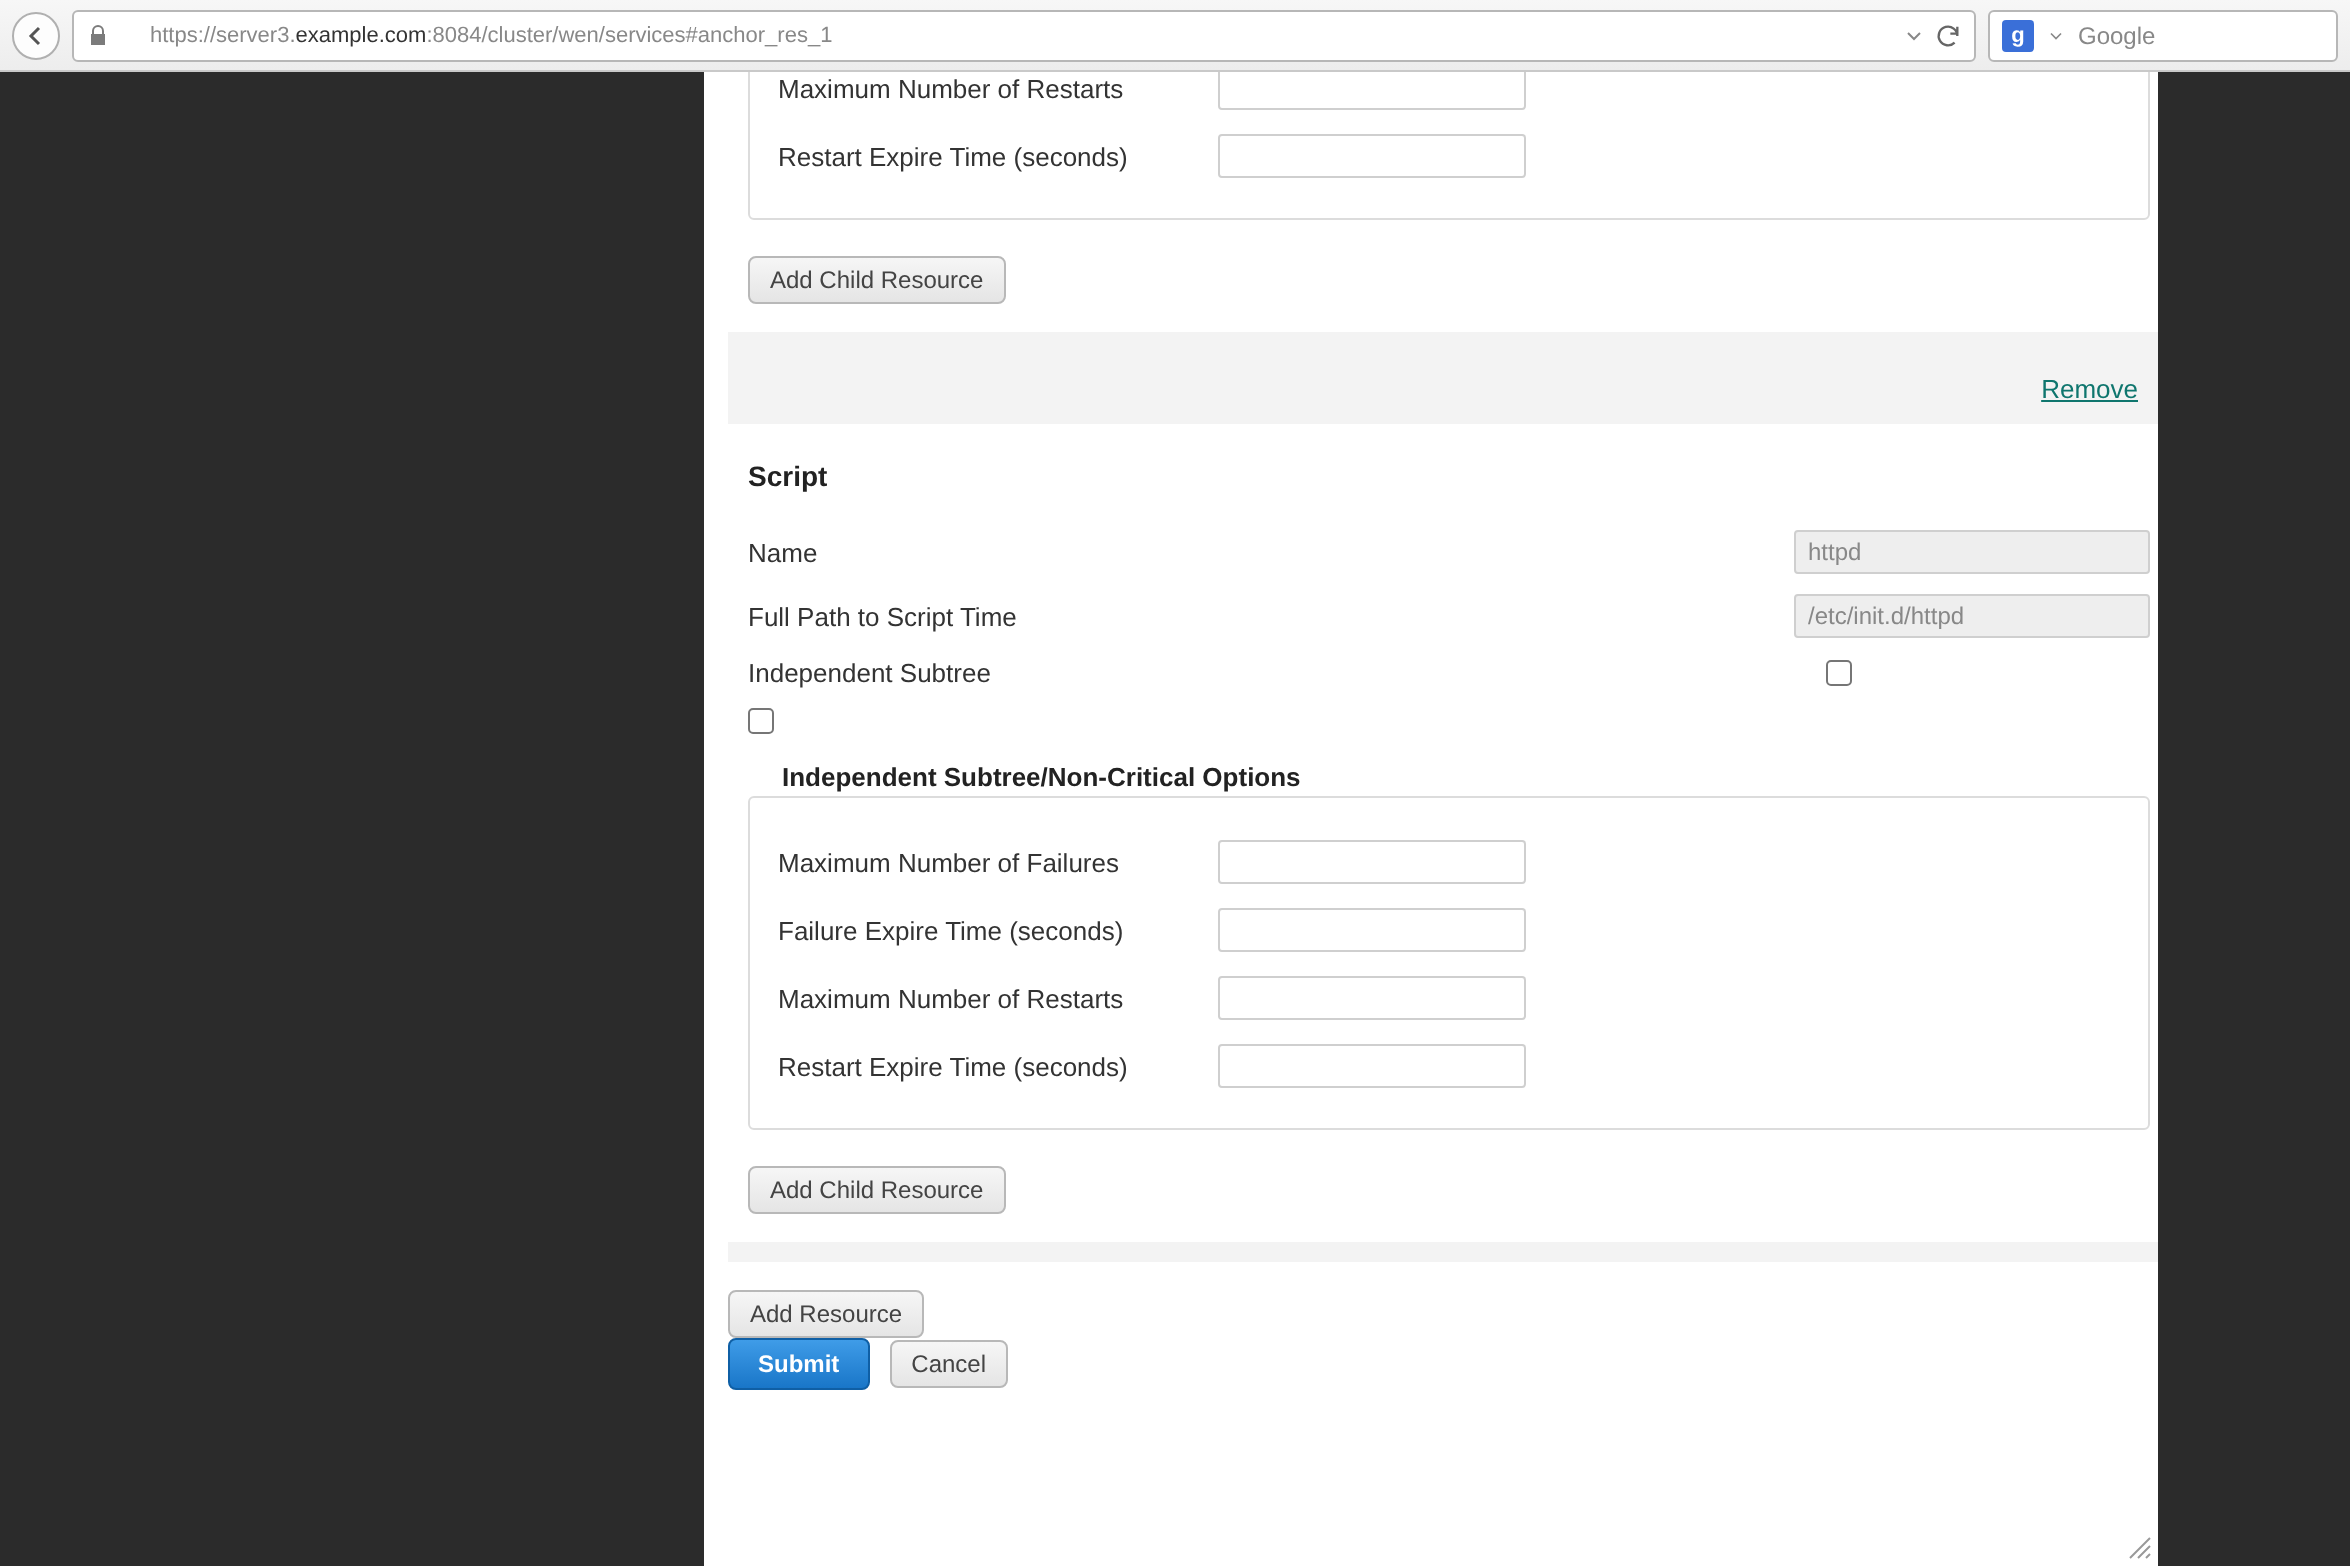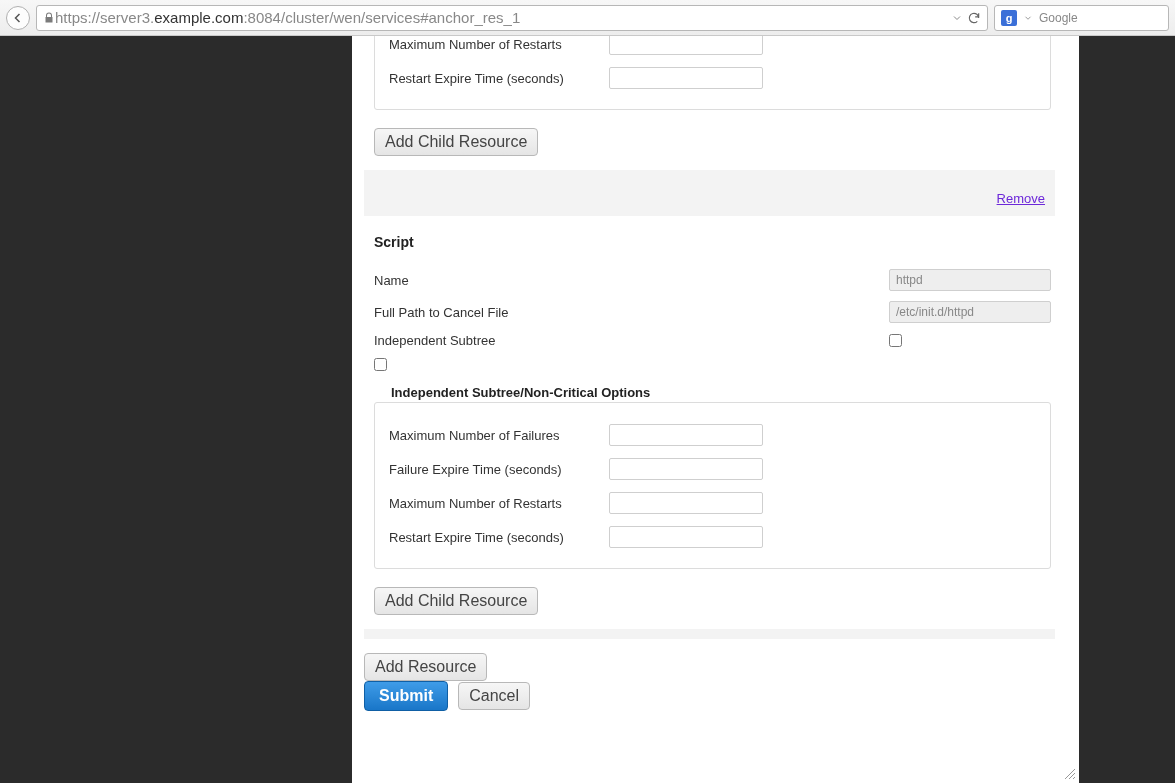--- a/index.html
+++ b/index.html
@@ -34,23 +34,23 @@
   .nav-back svg { width: 12px; height: 12px; }
   .url-bar {
     flex: 1;
     height: 26px;
     border: 1px solid #b7b7b7;
     border-radius: 3px;
     background: #fff;
     display: flex;
     align-items: center;
     padding: 0 6px;
-    gap: 0;
+    gap: 20px;
     color: #888;
-    font-size: 15px;
+    font-size: 11px;
     overflow: hidden;
   }
   .lock-icon { width: 12px; height: 12px; fill: #7b7b7b; flex-shrink:0; }
   .url-text { flex:1; white-space: nowrap; overflow:hidden; }
   .url-text .host { color:#333; }
   .reload-area { display:flex; align-items:center; gap:4px; color:#888; }
   .search-box {
     width: 175px;
     height: 26px;
     border: 1px solid #b7b7b7;
@@ -74,21 +74,21 @@
     top: 36px; left:0; right:0; bottom:0;
     background: #2b2b2b;
   }
   .page {
     position: absolute;
     left: 352px;
     width: 727px;
     top: 0; bottom: 0;
     background: #fff;
     overflow: hidden;
-    padding: 0 24px 16px 12px;
+    padding: 0 0 16px 12px;
   }
   .resize-handle {
     position:absolute; right:2px; bottom:2px; width:14px;height:14px;
   }
   
   .fieldset-box {
     border: 1px solid #dcdcdc;
     border-radius: 3px;
     padding: 10px 14px 14px 14px;
     margin-top: 0;
@@ -104,21 +104,21 @@
   .option-row input[type="text"] {
     width: 154px; height: 22px;
     border: 1px solid #cfcfcf;
     border-radius: 2px;
     padding: 0 4px;
     font-size: 12px;
   }
   .btn {
     display:inline-block;
     padding: 4px 10px;
-    font-size: 16px;
+    font-size: 12px;
     color: #444;
     background: linear-gradient(#f6f6f6,#e5e5e5);
     border: 1px solid #b8b8b8;
     border-radius: 4px;
     cursor: pointer;
   }
   .btn-primary {
     background: linear-gradient(#3f9ce8,#1976c8);
     border: 1px solid #0f5fa5;
     color: #fff;
@@ -128,40 +128,40 @@
   .section-bar {
     background: #f3f3f3;
     margin-top: 14px;
     padding: 10px 10px 10px 10px;
     display:flex;
     align-items:flex-end;
     justify-content:flex-end;
     height: 46px;
   }
   .remove-link {
-    color:#6d28d9;
+    color:#0f766e;
     text-decoration: underline;
     font-size: 13px;
     cursor:pointer;
   }
   .section-title {
     font-weight: bold;
     font-size: 14px;
     margin: 18px 0 14px 0;
     color:#222;
   }
   .form-row {
     display:flex;
     align-items:center;
     padding: 5px 0;
     font-size: 13px;
   }
   .form-row .lbl { flex:1; }
   .form-row input[type="text"] {
-    width: 162px; height: 22px;
+    width: 178px; height: 22px;
     border: 1px solid #cfcfcf;
     border-radius: 2px;
     padding: 0 6px;
     font-size: 12px;
   }
   .form-row input[type="text"].readonly {
     background:#eeeeee;
     color:#888;
   }
   .form-row input[type="checkbox"] {
@@ -250,21 +250,21 @@
     </div>
 
     <div class="content-indent">
       <div class="section-title">Script</div>
 
       <div class="form-row">
         <span class="lbl">Name</span>
         <input type="text" class="readonly" readonly="" value="httpd" style="">
       </div>
       <div class="form-row">
-        <span class="lbl">Full Path to Cancel File</span>
+        <span class="lbl">Full Path to Script Time</span>
         <input type="text" class="readonly" readonly="" value="/etc/init.d/httpd" style="">
       </div>
       <div class="form-row">
         <span class="lbl">Independent Subtree</span>
         <span class="checkbox-cell">
             <input type="checkbox" style="width: auto;">
           </span>
       </div>
       <div class="form-row">
         <span class="checkbox-cell">

